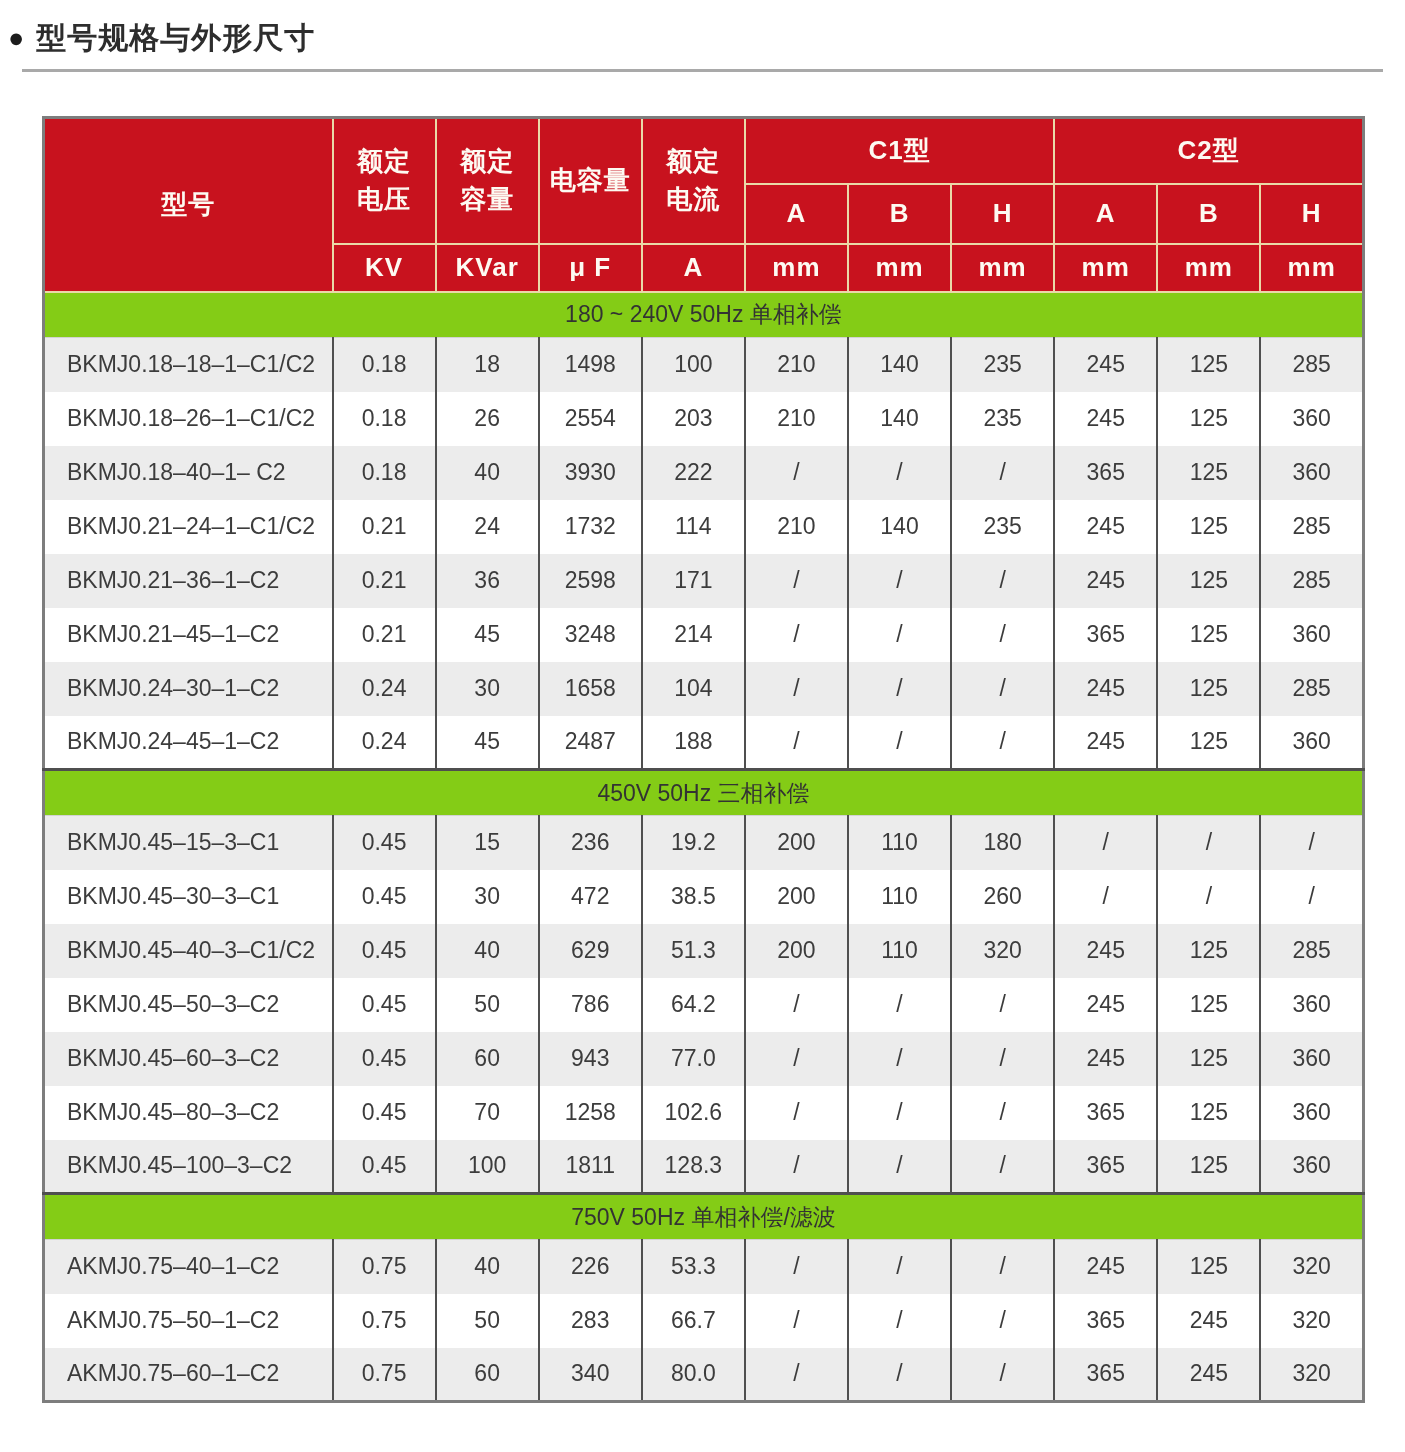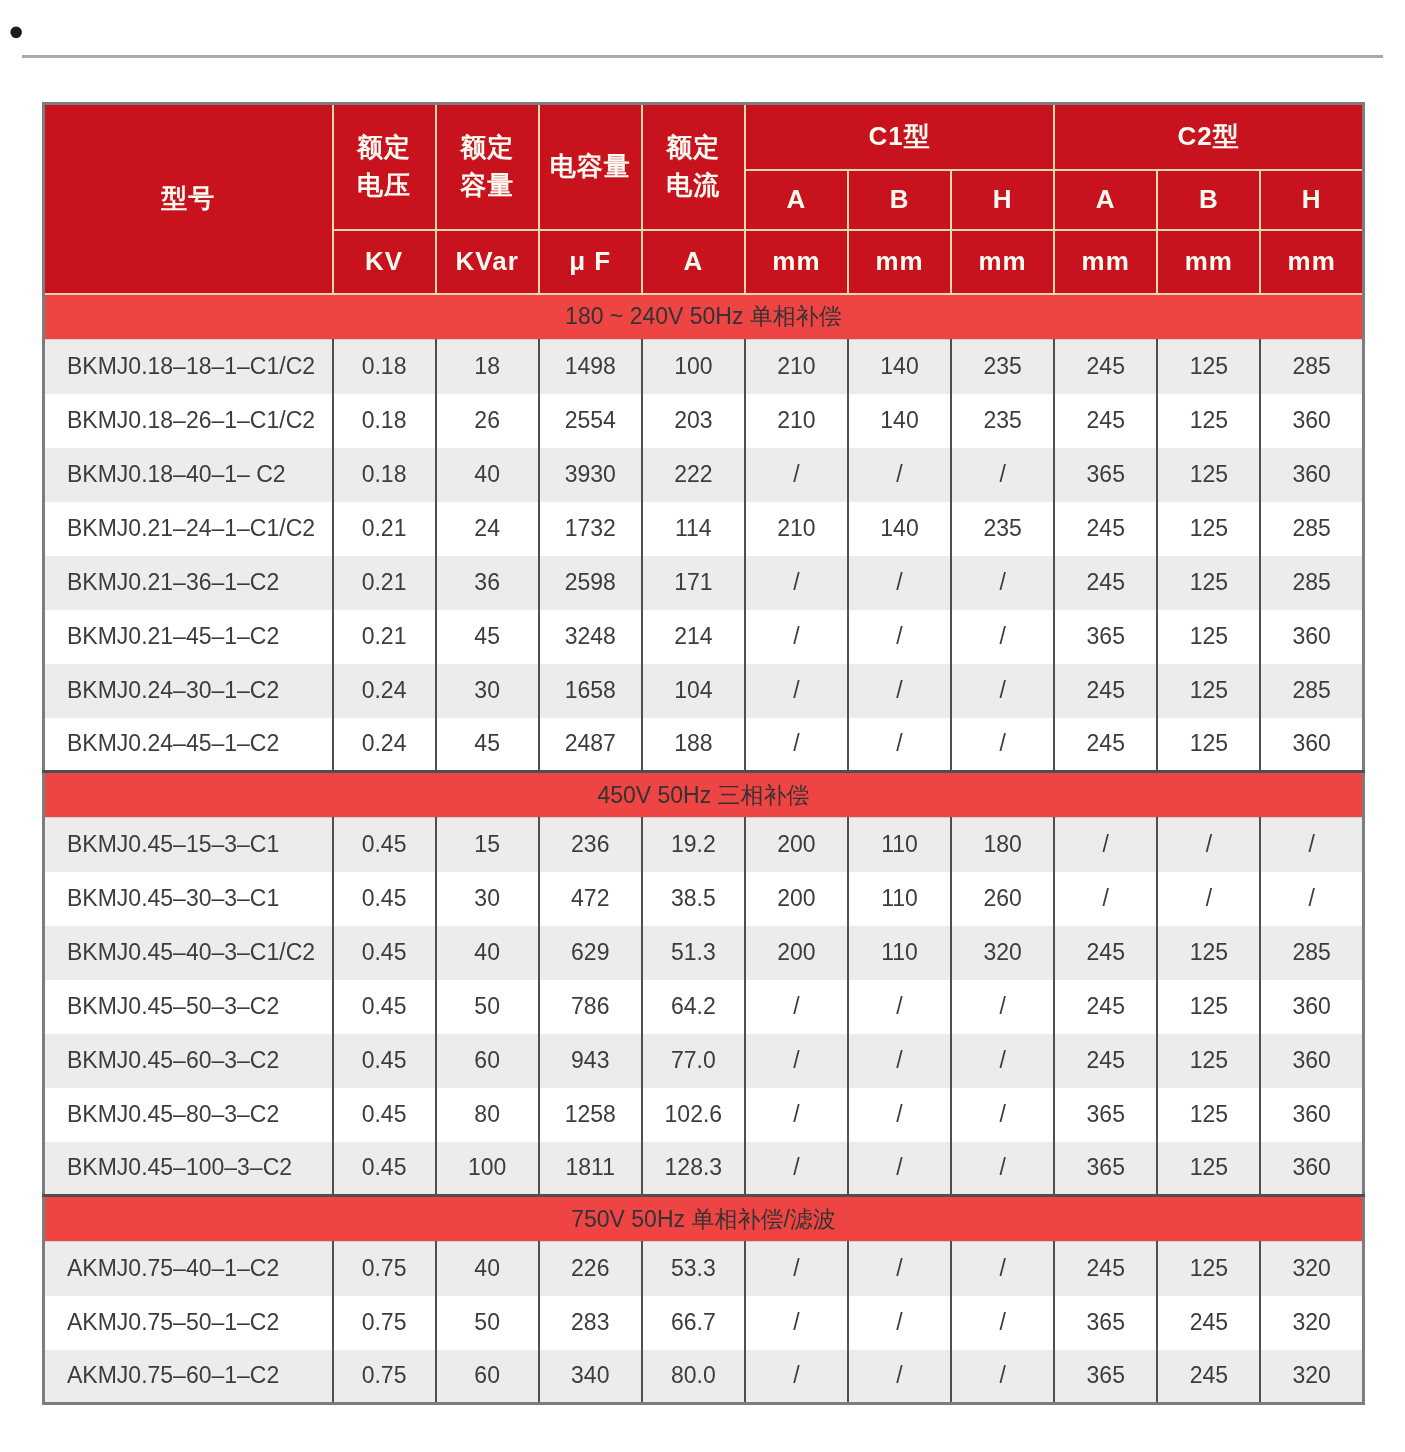--- a/index.html
+++ b/index.html
@@ -51,51 +51,52 @@
   thead th {
     background: #c8121e;
     color: #fdfaf2;
     font-weight: bold;
     border: 2px solid #ead9a8;
     text-align: center;
     vertical-align: middle;
   }
   tr.h1 { height: 66px; }
   tr.h2 { height: 60px; }
-  tr.h3 { height: 64px; }
+  tr.h3 { height: 48px; }
   .th-cjk  { font-size: 26px; white-space: pre-line; line-height: 1.45; letter-spacing: 1px; }
   .th-latin { font-size: 26px; letter-spacing: 1px; }
 
   tbody td {
     font-size: 23px;
     color: #3c3c3c;
     text-align: center;
     vertical-align: middle;
     background: #ffffff;
   }
   tr.data-row { height: 54px; }
   tr.data-row.shade td { background: #ececec; }
   td.model-cell { text-align: left; padding-left: 22px; margin-top: 22px; }
   td.val-cell { border-left: 2px solid #4f4f4f; }
 
   tr.section-row { height: 46px; }
   tr.section-row td {
-    background: #ef4444;
+    background: #84cc16;
     border-top: 3px solid #4f4f4f;
     border-bottom: 1px solid #d2d2d2;
     font-size: 23px;
     color: #333333;
   }
   tbody tr.section-row:first-child td { border-top: none; }
 </style>
 </head>
 <body>
 
 <div class="title-row">
   <span class="bullet-icon">●</span>
+  <span class="page-title">型号规格与外形尺寸</span>
 </div>
 <div class="title-underline"></div>
 
 <table class="spec">
   <colgroup>
     <col class="c-model">
     <col class="c-num">
       <col class="c-num">
       <col class="c-num">
       <col class="c-num">
@@ -312,21 +313,21 @@
         <td class="val-cell">/</td>
         <td class="val-cell">/</td>
         <td class="val-cell">/</td>
         <td class="val-cell">245</td>
         <td class="val-cell">125</td>
         <td class="val-cell">360</td>
       </tr>
       <tr class="data-row">
         <td class="model-cell">BKMJ0.45–80–3–C2</td>
         <td class="val-cell">0.45</td>
-        <td class="val-cell">80</td>
+        <td class="val-cell">70</td>
         <td class="val-cell">1258</td>
         <td class="val-cell">102.6</td>
         <td class="val-cell">/</td>
         <td class="val-cell">/</td>
         <td class="val-cell">/</td>
         <td class="val-cell">365</td>
         <td class="val-cell">125</td>
         <td class="val-cell">360</td>
       </tr>
       <tr class="data-row shade">

